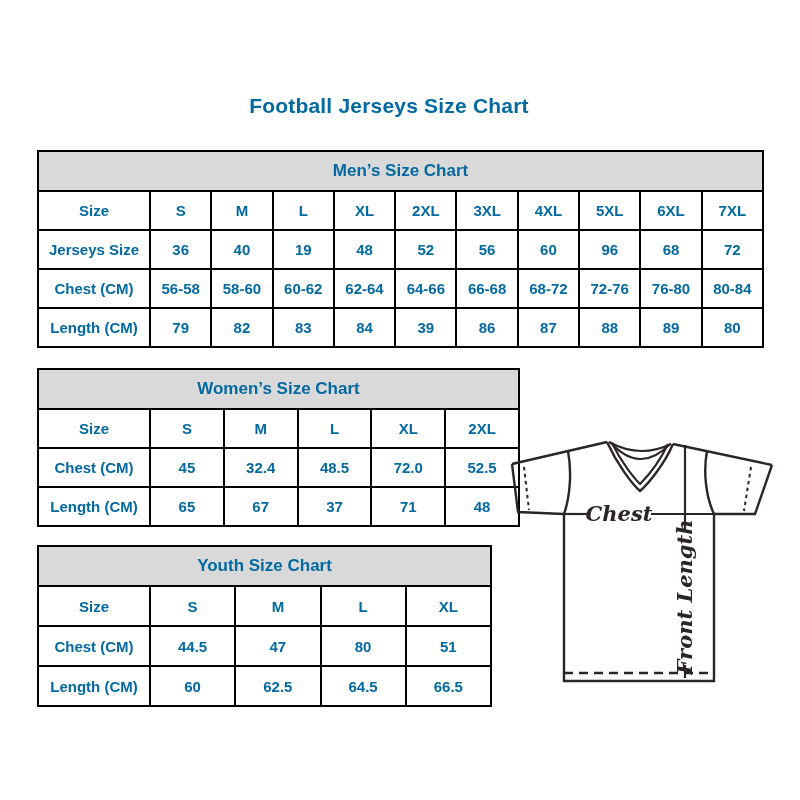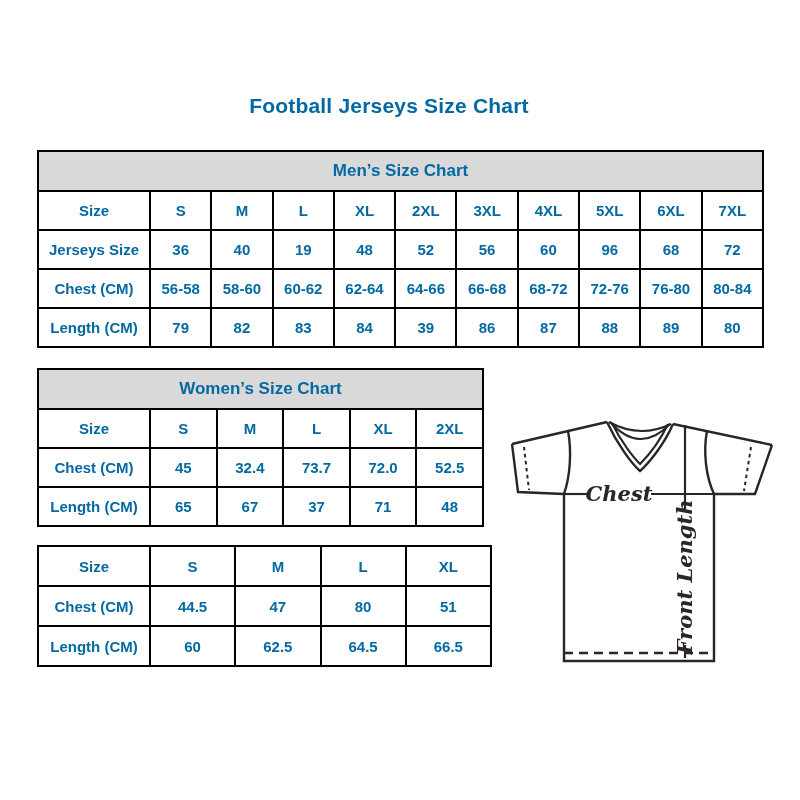--- a/index.html
+++ b/index.html
@@ -17,26 +17,26 @@
   }
   table.tbl th, table.tbl td{
     border:2px solid #000;text-align:center;vertical-align:middle;
     padding:0;font-size:15px;overflow:hidden;white-space:nowrap;
   }
   table.tbl th.hdr{
     background:#d9d9d9;font-size:17px;height:38px;
   }
   table.men{left:37px;top:150px;width:727px;}
   table.men tr.r{height:39px;}
-  table.women{left:37px;top:368px;width:447px;}
+  table.women{left:37px;top:368px;width:483px;}
   table.women tr.r{height:39px;}
   table.youth{left:37px;top:545px;width:455px;}
   table.youth tr.r{height:40px;}
   col.c-label{width:112px;}
-  .diagram{position:absolute;left:502px;top:412px;width:272px;height:255px;}
+  .diagram{position:absolute;left:502px;top:432px;width:272px;height:255px;}
   .jersey-text{
     font-family:"DejaVu Serif", serif;
     font-style:italic;font-weight:bold;font-size:21px;
   }
 </style>
 </head>
 <body>
 
 <div class="canvas">
 
@@ -133,21 +133,21 @@
         <td>S</td>
         <td>M</td>
         <td>L</td>
         <td>XL</td>
         <td>2XL</td>
       </tr>
       <tr class="r">
         <td>Chest (CM)</td>
         <td>45</td>
         <td>32.4</td>
-        <td>73.7</td>
+        <td>48.5</td>
         <td>72.0</td>
         <td>52.5</td>
       </tr>
       <tr class="r">
         <td>Length (CM)</td>
         <td>65</td>
         <td>67</td>
         <td>37</td>
         <td>71</td>
         <td>48</td>
@@ -157,20 +157,23 @@
 
   <table class="tbl youth">
     <colgroup>
         <col class="c-label">
         <col>
         <col>
         <col>
         <col>
       </colgroup>
     <tbody>
+      <tr>
+        <th class="hdr" colspan="5">Youth Size Chart</th>
+      </tr>
       <tr class="r">
         <td>Size</td>
         <td>S</td>
         <td>M</td>
         <td>L</td>
         <td>XL</td>
       </tr>
       <tr class="r">
         <td>Chest (CM)</td>
         <td>44.5</td>

